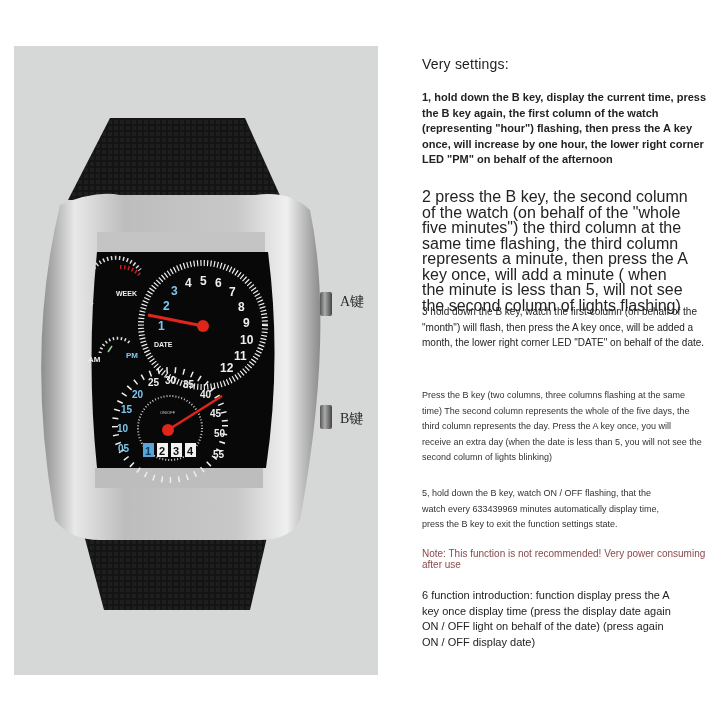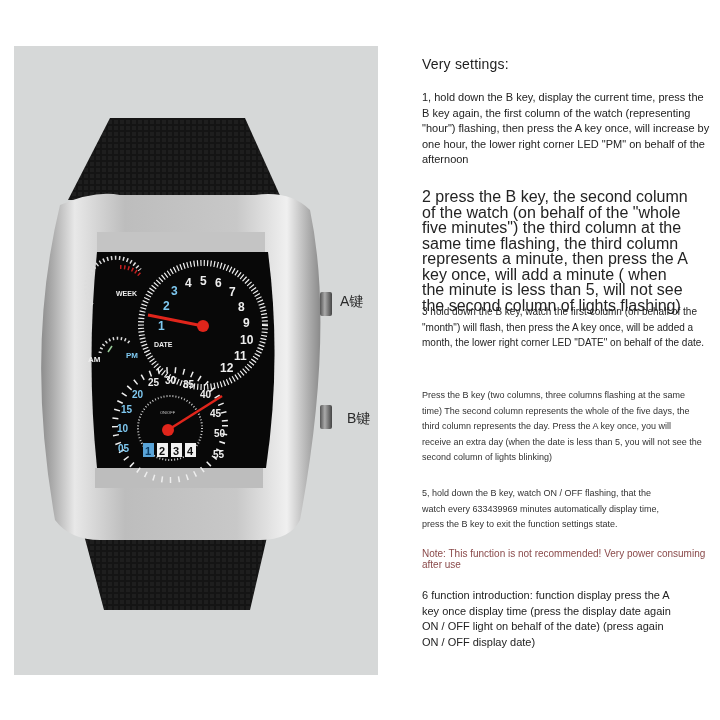--- a/index.html
+++ b/index.html
@@ -4,21 +4,21 @@
 <style>
   html,body{margin:0;padding:0;}
   body{width:720px;height:720px;background:#ffffff;position:relative;overflow:hidden;font-family:"Liberation Sans",sans-serif;}
   .panel{position:absolute;left:14px;top:46px;width:364px;height:629px;background:#d6d8d8;}
   .text-col{position:absolute;left:422px;top:0;width:296px;color:#222;}
   .title{position:absolute;left:0;top:56px;font-size:14px;color:#1d1d1d;letter-spacing:0.2px;}
   .para{position:absolute;left:0;font-size:11px;line-height:15.5px;color:#232323;}
   .para.small{font-size:9px;line-height:15.5px;color:#333;}
   .note{position:absolute;left:0;top:548px;font-size:10px;color:#8a4a4a;}
   .watch{position:absolute;left:0;top:0;width:720px;height:720px;pointer-events:none;}
-  .key-label{position:absolute;font-size:14px;color:#2a2a2a;font-family:Liberation Sans, sans-serif;}
+  .key-label{position:absolute;font-size:14px;color:#2a2a2a;font-family:Liberation Serif, serif;}
   .key-btn{position:absolute;width:12px;height:24px;background:linear-gradient(90deg,#555,#aaa 40%,#444);border-radius:2px;}
 </style>
 </head>
 <body>
 
 <div class="panel"></div>
 
 <svg class="watch" viewBox="0 0 720 720" xmlns="http://www.w3.org/2000/svg">
   <defs>
     <linearGradient id="caseG" x1="0" x2="1" y1="0" y2="0">
@@ -104,24 +104,24 @@
       <text x="159" y="455" fill="#111" font-size="11" font-weight="bold" font-family="Liberation Sans, sans-serif">2</text>
       <text x="173" y="455" fill="#111" font-size="11" font-weight="bold" font-family="Liberation Sans, sans-serif">3</text>
       <text x="187" y="455" fill="#111" font-size="11" font-weight="bold" font-family="Liberation Sans, sans-serif">4</text>
     </g>
   </g>
 </svg>
 
 <div class="key-btn" style="left:320px;top:292px;"></div>
 <div class="key-label" style="left:340px;top:293px;">A键</div>
 <div class="key-btn" style="left:320px;top:405px;"></div>
-<div class="key-label" style="left:340px;top:410px;margin-left:7px;">B键</div>
+<div class="key-label" style="left:340px;top:410px;">B键</div>
 
 <div class="text-col">
   <div class="title">Very settings:</div>
-  <div class="para" style="top:90px;width:290px;">1, hold down the B key, display the current time, press the B key again, the first column of the watch (representing "hour") flashing, then press the A key once, will increase by one hour, the lower right corner LED "PM" on behalf of the afternoon</div>
+  <div class="para" style="top:90px;width:290px;font-weight:bold;">1, hold down the B key, display the current time, press the B key again, the first column of the watch (representing "hour") flashing, then press the A key once, will increase by one hour, the lower right corner LED "PM" on behalf of the afternoon</div>
   <div class="para" style="top:189px;width:270px;font-size:16px;">2 press the B key, the second column of the watch (on behalf of the "whole five minutes") the third column at the same time flashing, the third column represents a minute, then press the A key once, will add a minute ( when the minute is less than 5, will not see the second column of lights flashing)</div>
   <div class="para" style="top:304px;width:296px;font-size:10px;">3 hold down the B key, watch the first column (on behalf of the "month") will flash, then press the A key once, will be added a month, the lower right corner LED "DATE" on behalf of the date.</div>
   <div class="para small" style="top:388px;width:280px;">Press the B key (two columns, three columns flashing at the same time) The second column represents the whole of the five days, the third column represents the day. Press the A key once, you will receive an extra day (when the date is less than 5, you will not see the second column of lights blinking)</div>
   <div class="para small" style="top:486px;width:250px;">5, hold down the B key, watch ON / OFF flashing, that the watch every 633439969 minutes automatically display time, press the B key to exit the function settings state.</div>
   <div class="note">Note: This function is not recommended! Very power consuming after use</div>
   <div class="para" style="top:588px;width:250px;">6 function introduction: function display press the A key once display time (press the display date again ON / OFF light on behalf of the date) (press again ON / OFF display date)</div>
 </div>
 
 </body></html>

